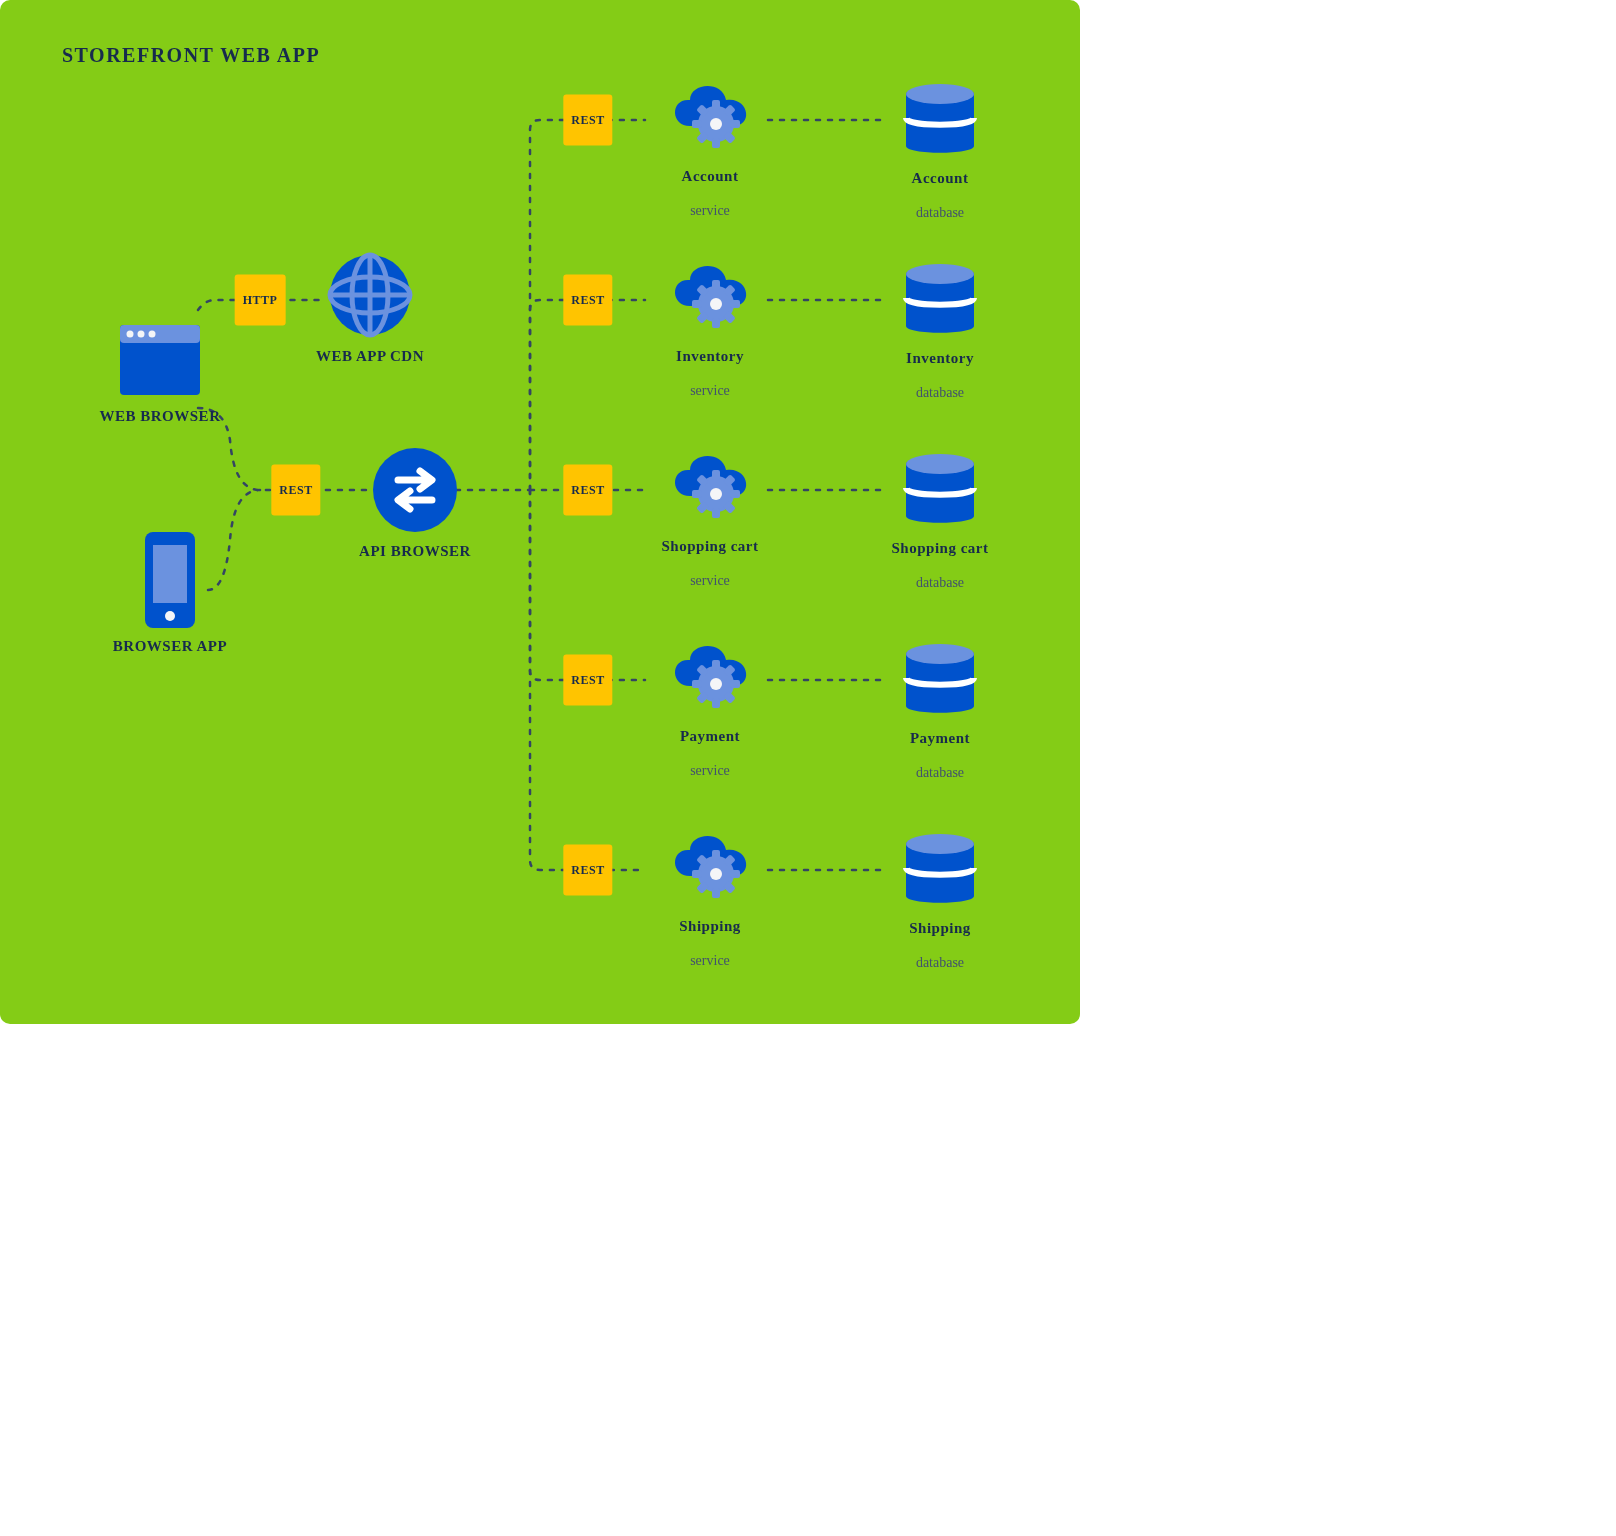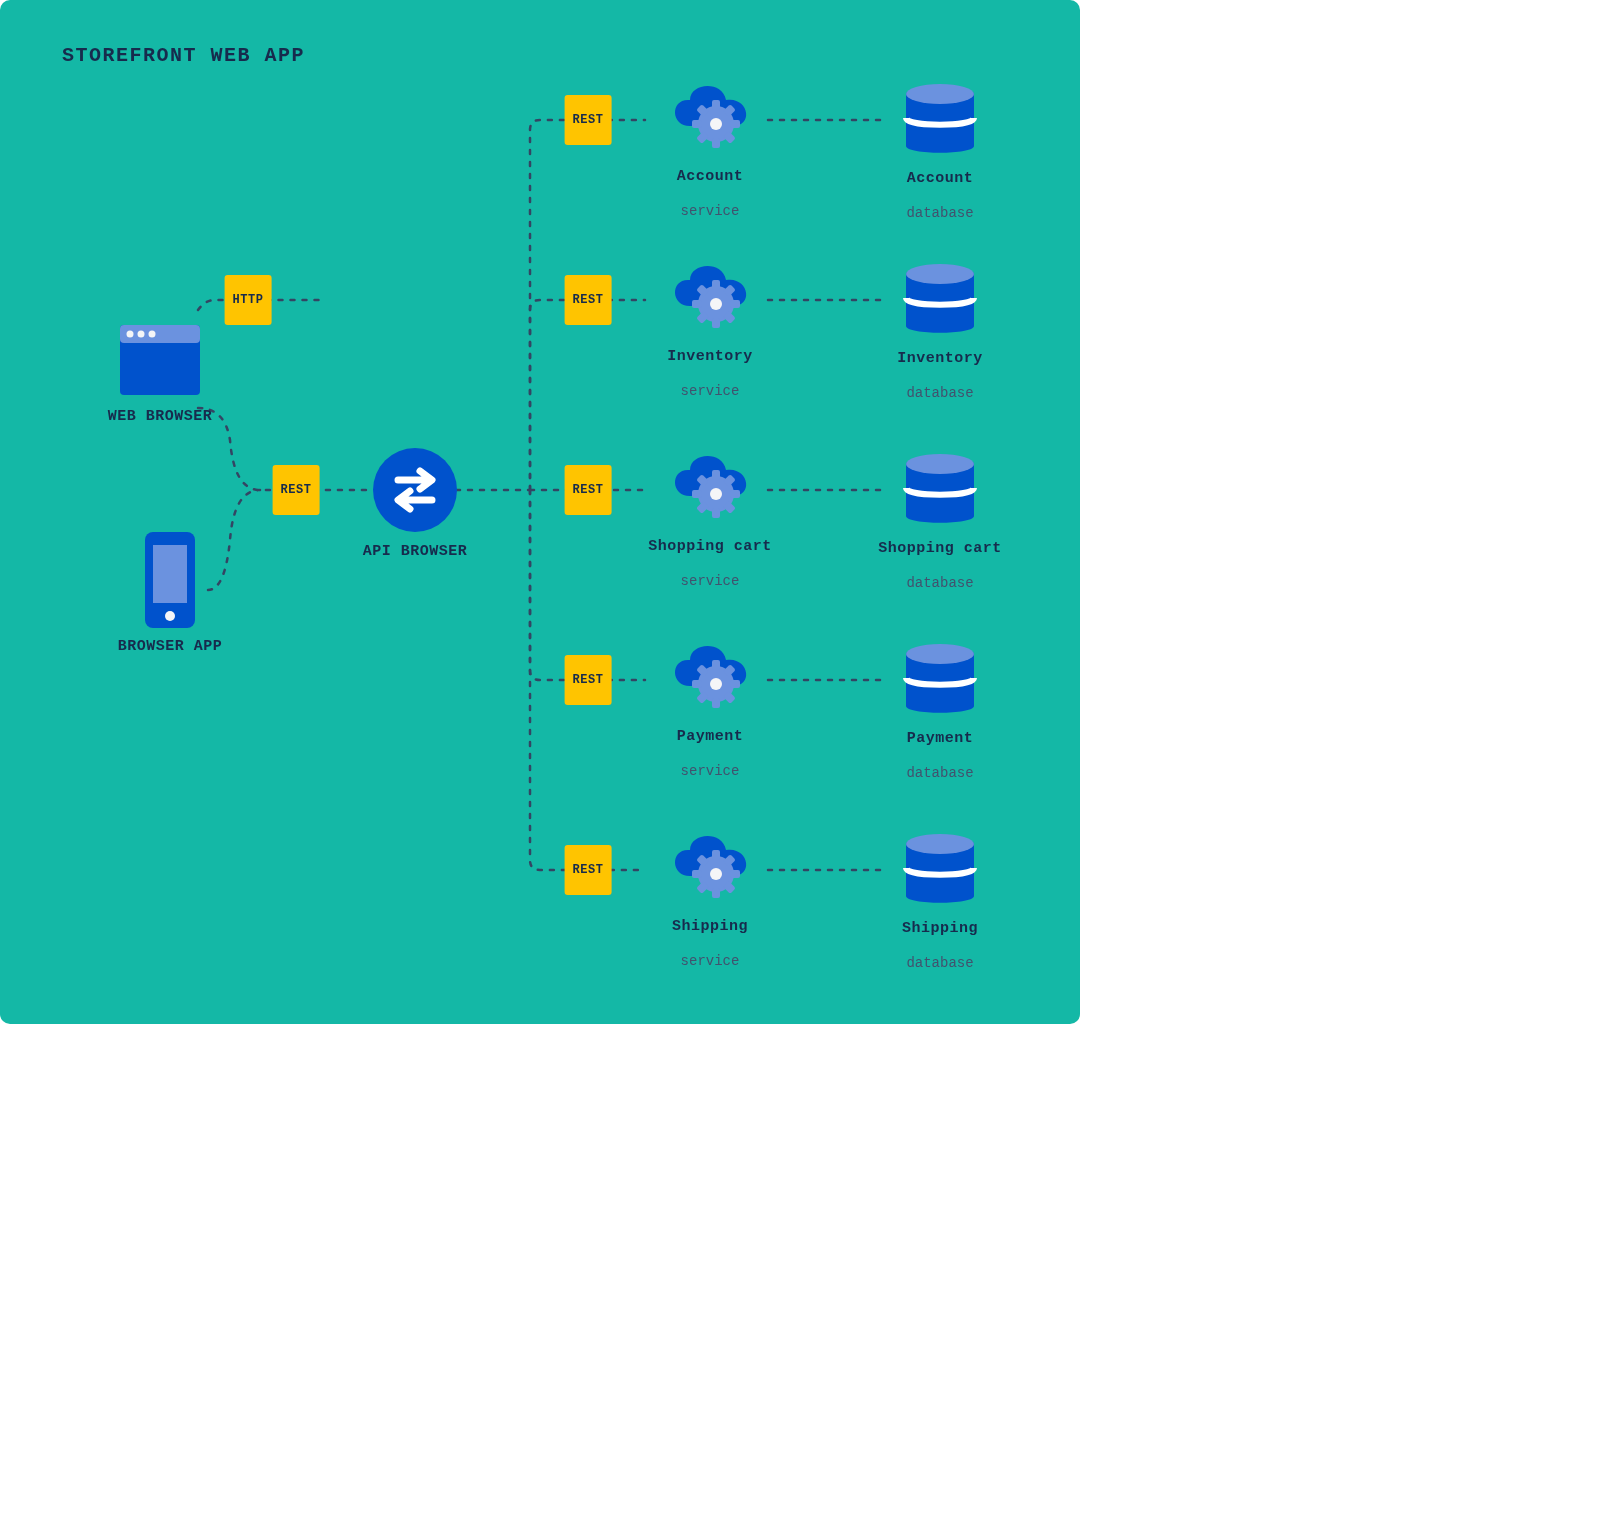--- a/index.html
+++ b/index.html
@@ -1,21 +1,21 @@
 <!DOCTYPE html>
 <html><head>
 <meta charset="utf-8">
 <style>
   html,body{margin:0;padding:0;background:#fff;}
   #card{
     position:relative;
     width:1080px;height:1024px;
-    background:#14b8a6;
+    background:#84cc16;
     border-radius:10px;
-    font-family:Liberation Mono, monospace;
+    font-family:Liberation Serif, serif;
     color:#172B4D;
     overflow:hidden;
   }
   .title{
     position:absolute;
     left:62px;top:44px;
     font-size:20px;font-weight:700;
     letter-spacing:1.5px;
     color:#172B4D;
   }
@@ -59,21 +59,21 @@
     <path class="d" d="M 530 490 L 530 670 Q 530 680 540 680 L 645 680"></path>
     <path class="d" d="M 530 490 L 530 860 Q 530 870 540 870 L 645 870"></path>
 
     <path class="d" d="M 768 120 L 885 120"></path>
     <path class="d" d="M 768 300 L 885 300"></path>
     <path class="d" d="M 768 490 L 885 490"></path>
     <path class="d" d="M 768 680 L 885 680"></path>
     <path class="d" d="M 768 870 L 885 870"></path>
   </svg>
 
-  <div class="badge" style="left:248px;top:300px">HTTP</div>
+  <div class="badge" style="left:260px;top:300px">HTTP</div>
   <div class="badge" style="left:296px;top:490px">REST</div>
   <div class="badge" style="left:588px;top:120px">REST</div>
   <div class="badge" style="left:588px;top:300px">REST</div>
   <div class="badge" style="left:588px;top:490px">REST</div>
   <div class="badge" style="left:588px;top:680px">REST</div>
   <div class="badge" style="left:588px;top:870px">REST</div>
 
   <div class="node" style="left:90px;top:320px">
     <svg width="90" height="80" viewBox="0 0 90 80">
       <rect x="5" y="5" width="80" height="70" rx="4" fill="#0052CC"></rect>
@@ -87,20 +87,30 @@
 
   <div class="node" style="left:100px;top:530px">
     <svg width="60" height="100" viewBox="0 0 60 100">
       <rect x="5" y="2" width="50" height="96" rx="8" fill="#0052CC"></rect>
       <rect x="13" y="15" width="34" height="58" fill="#6B92DF"></rect>
       <circle cx="30" cy="86" r="5" fill="#f4f5f7"></circle>
     </svg>
     <div class="lbl">BROWSER APP</div>
   </div>
 
+  <div class="node" style="left:300px;top:250px">
+    <svg width="90" height="90" viewBox="0 0 90 90">
+      <circle cx="45" cy="45" r="40" fill="#0052CC"></circle>
+      <ellipse cx="45" cy="45" rx="40" ry="18" fill="none" stroke="#6B92DF" stroke-width="5"></ellipse>
+      <ellipse cx="45" cy="45" rx="18" ry="40" fill="none" stroke="#6B92DF" stroke-width="5"></ellipse>
+      <line x1="5" y1="45" x2="85" y2="45" stroke="#6B92DF" stroke-width="5"></line>
+      <line x1="45" y1="5" x2="45" y2="85" stroke="#6B92DF" stroke-width="5"></line>
+    </svg>
+    <div class="lbl">WEB APP CDN</div>
+  </div>
 
   <div class="node" style="left:345px;top:445px">
     <svg width="90" height="90" viewBox="0 0 90 90">
       <circle cx="45" cy="45" r="42" fill="#0052CC"></circle>
       <path d="M 28 35 L 55 35 M 50 26 L 62 35 L 50 44" stroke="#fff" stroke-width="7" stroke-linecap="round" stroke-linejoin="round" fill="none"></path>
       <path d="M 62 55 L 35 55 M 40 46 L 28 55 L 40 64" stroke="#fff" stroke-width="7" stroke-linecap="round" stroke-linejoin="round" fill="none"></path>
     </svg>
     <div class="lbl">API BROWSER</div>
   </div>
 

